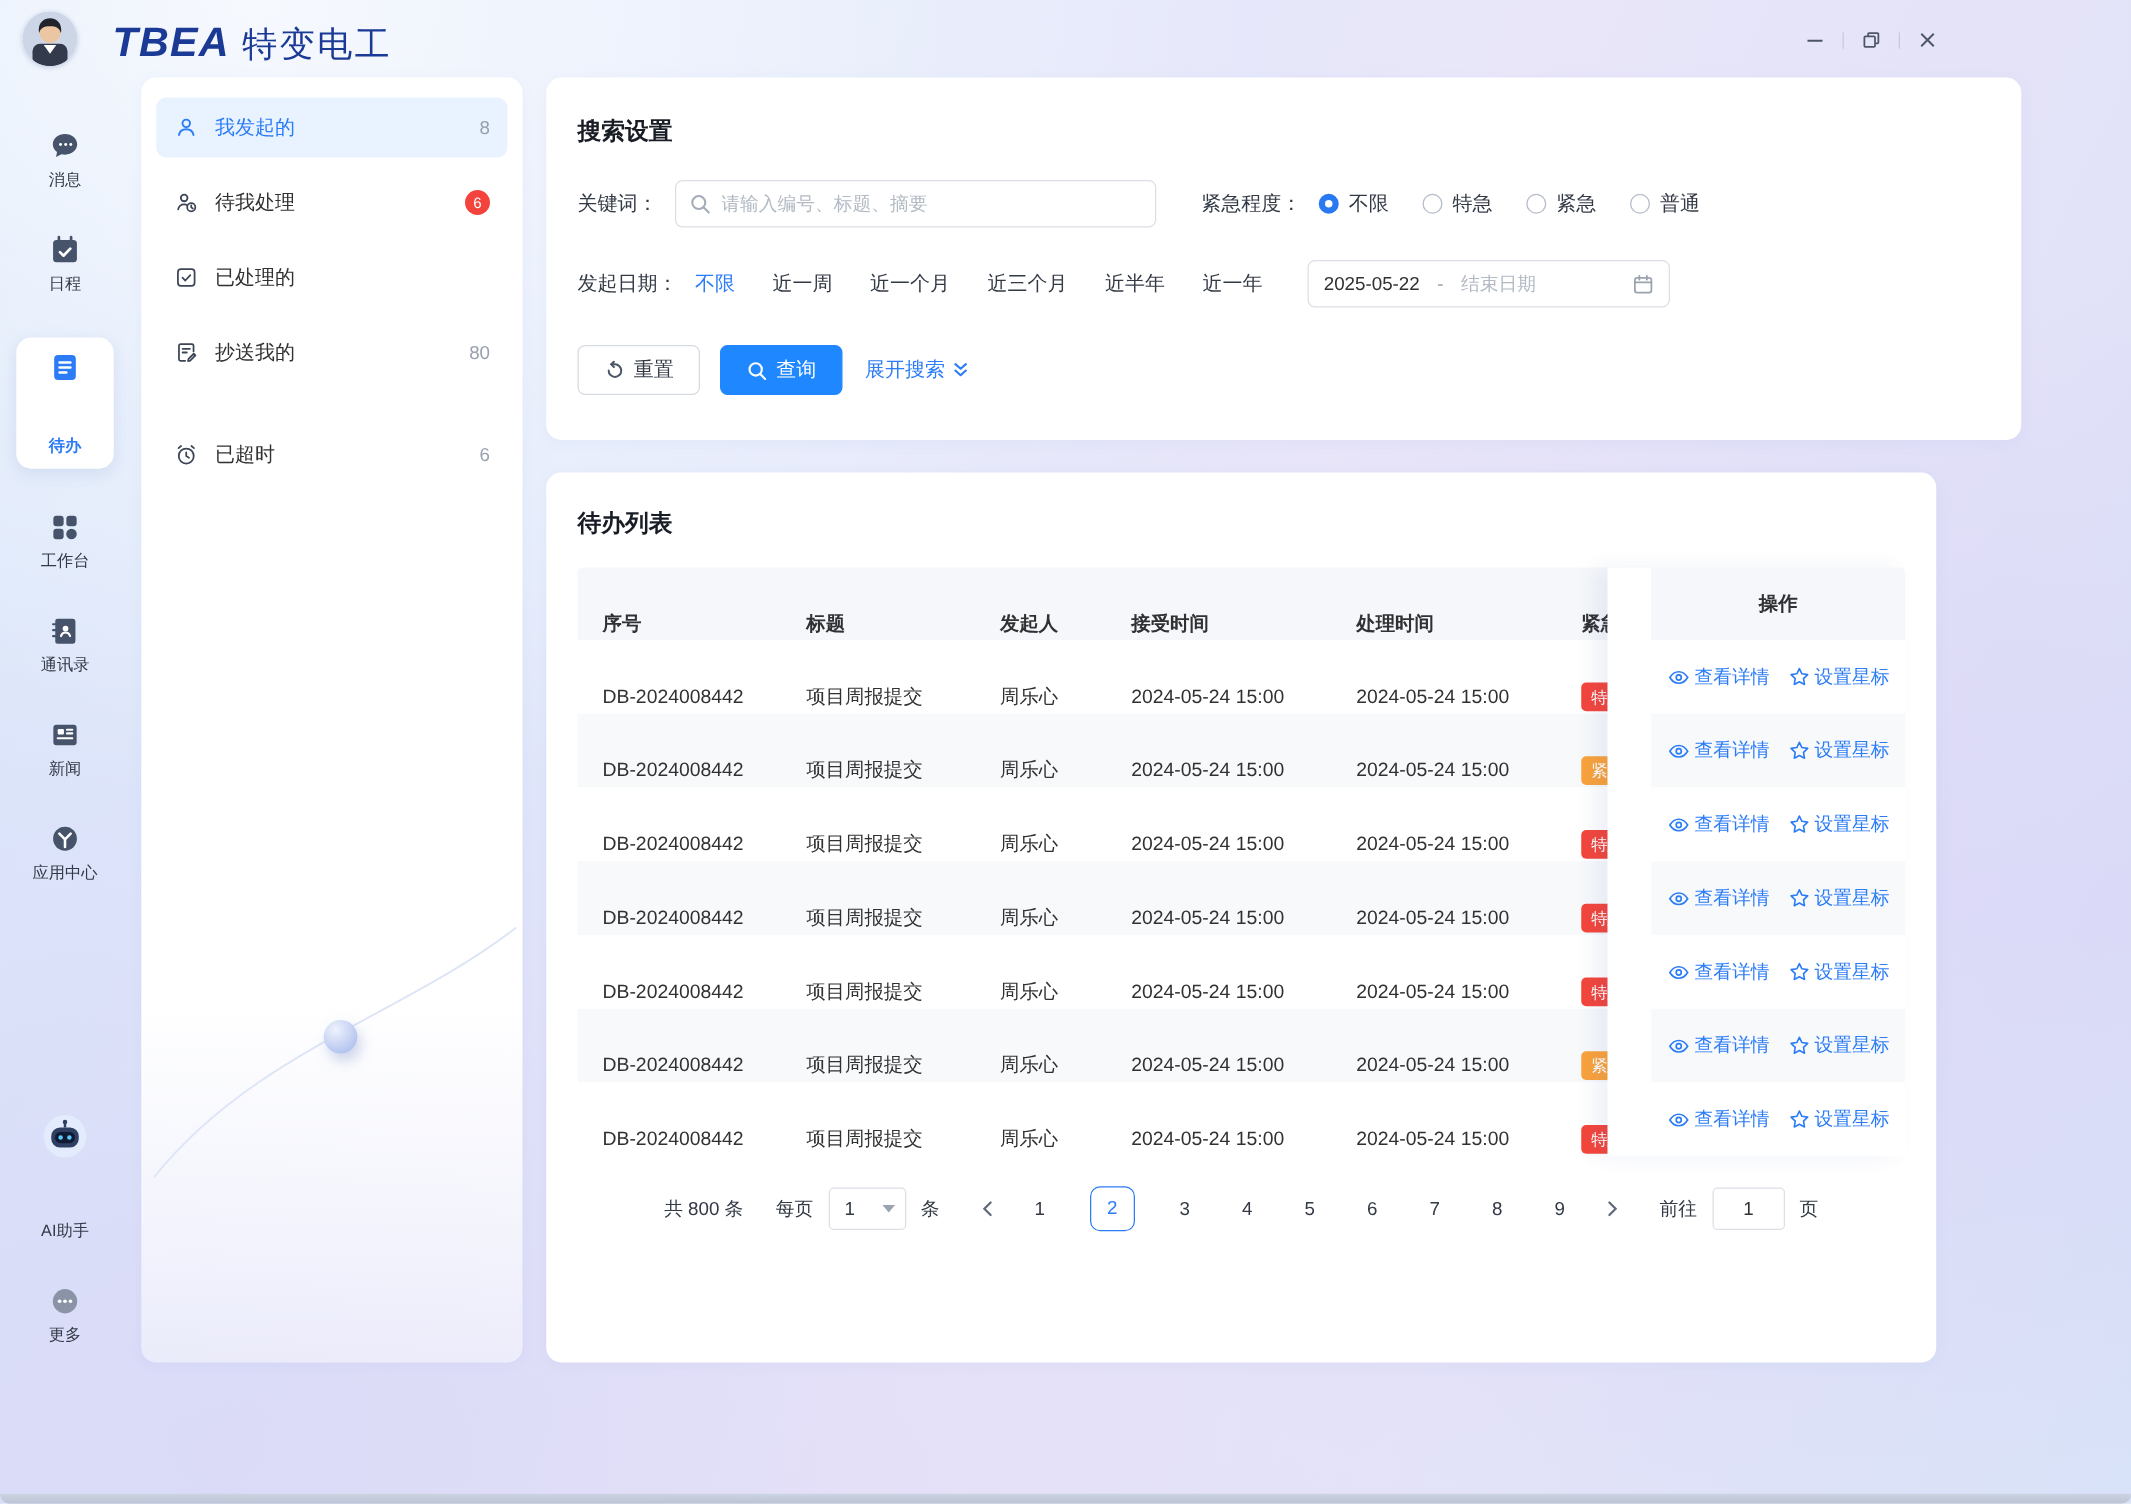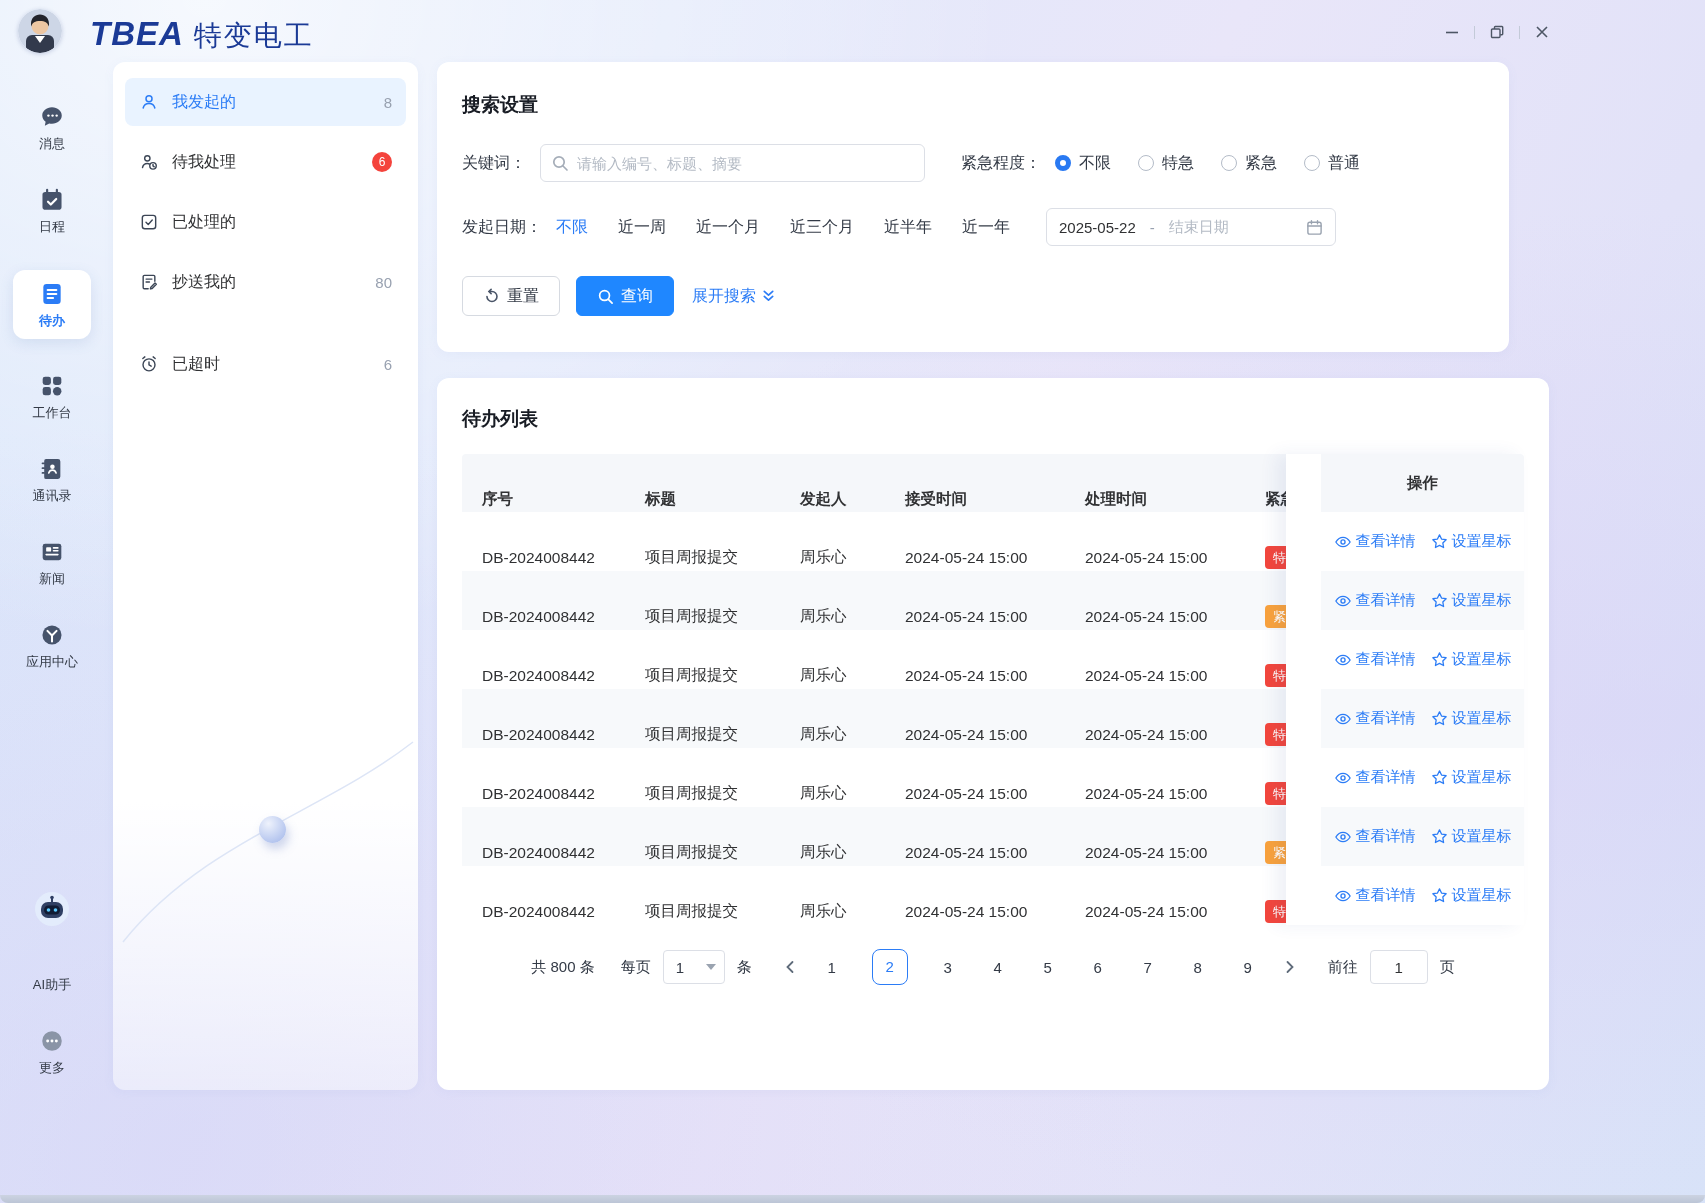--- a/index.html
+++ b/index.html
@@ -23,39 +23,39 @@
   .brand .cn { font-size:28px; font-weight:400; letter-spacing:2px; }
   .win-controls { position:absolute; left:1436px; top:20px; display:flex; align-items:center; }
   .win-btn { width:32px; height:24px; display:flex; align-items:center; justify-content:center; cursor:pointer; }
   .sep { width:1px; height:13px; background:#c3cad8; margin:0 6px; }
 
   
   .rail { position:absolute; left:0; top:62px; width:104px; height:1133px; display:flex; flex-direction:column; align-items:center; padding:42px 0 118px; gap:34px; }
   .rail-item { display:flex; flex-direction:column; align-items:center; gap:5px; cursor:pointer; }
   .rail-item .lbl { font-size:13px; color:#333a46; }
   .rail-item.active-card { background:#fff; width:78px; padding:11px 0 9px; border-radius:12px; box-shadow:0 4px 14px rgba(80,110,180,.14); }
-  .rail-item.active-card .lbl { color:#2b7cf6; font-weight:700; }
+  .rail-item.active-card .lbl { color:#2b7cf6; font-weight:700;margin-top:36px; }
   .rail-spacer { margin-top:auto;gap:48px; }
 
   
   .sidebar { position:absolute; left:113px; top:62px; width:305px; height:1028px; border-radius:12px; padding:16px 12px; background:linear-gradient(180deg,#ffffff 0%,#ffffff 72%,rgba(255,255,255,.45) 100%); box-shadow:0 2px 12px rgba(100,130,200,.06); }
   .side-item { height:48px; border-radius:8px; display:flex; align-items:center; padding:0 14px; margin-bottom:12px; font-size:16px; color:#303133; cursor:pointer; }
   .side-item .s-icon { width:20px; height:20px; margin-right:13px; flex:none; }
   .side-item .count { margin-left:auto; font-size:15px; color:#98a1b0; }
   .side-item .num-badge { margin-left:auto; min-width:20px; height:20px; border-radius:10px; background:#f4433c; color:#fff; font-size:12px; display:flex; align-items:center; justify-content:center; padding:0 5px; }
   .side-item.active { background:#e9f3ff; color:#2b7cf6; }
   .side-item.gap-top { margin-top:34px; }
   .sphere { position:absolute; left:146px; top:754px; width:27px; height:27px; border-radius:50%;
     background:radial-gradient(circle at 35% 28%, #eef2fc, #b7c7ef 70%, #a3b6e8);
     box-shadow:3px 6px 10px rgba(120,140,200,.35); }
   .arc { position:absolute; left:0; top:640px; pointer-events:none; }
 
   
   .card { position:absolute; background:#fff; border-radius:12px; box-shadow:0 2px 12px rgba(100,130,200,.06); }
-  .search-card { left:437px; top:62px; width:1072px; height:290px; padding:30px 25px; }
+  .search-card { left:437px; top:62px; width:1180px; height:290px; padding:30px 25px; }
   .list-card { left:437px; top:378px; width:1112px; height:712px; padding:28px 25px; }
   .card-title { font-size:19px; font-weight:700; color:#181c24; }
 
   
   .f-row { display:flex; align-items:center; }
   .row1 { margin-top:26px; }
   .row2 { margin-top:26px; }
   .row3 { margin-top:30px; }
   .f-label { font-size:16px; color:#333a46; flex:none; }
   .kw-box { position:relative; margin-left:14px; }

